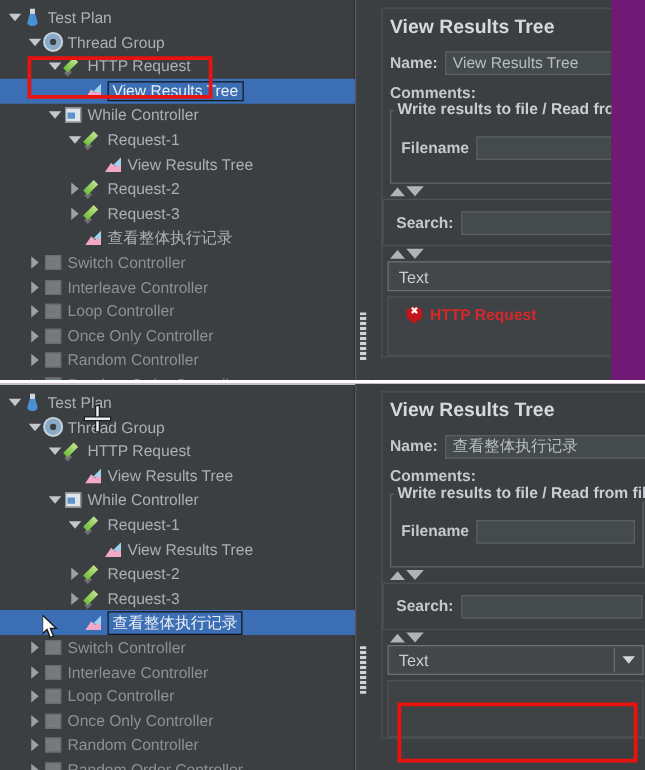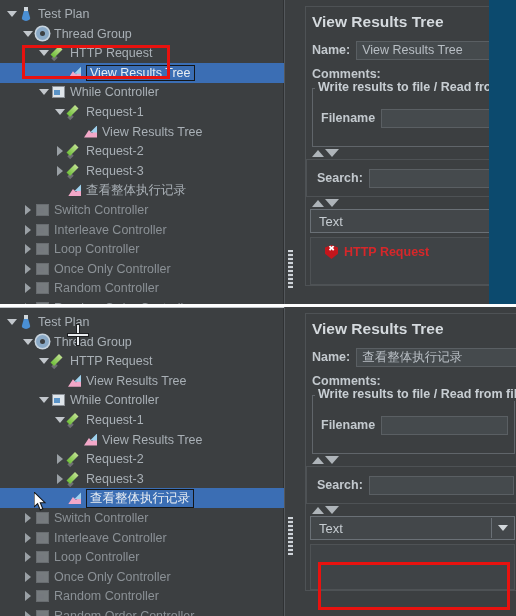--- a/index.html
+++ b/index.html
@@ -1,19 +1,19 @@
 <!DOCTYPE html>
 <html><head>
 <meta charset="utf-8">
 <style>
   html,body{margin:0;padding:0;background:#ffffff;}
   body{width:516px;height:616px;overflow:hidden;
        font-family:"Liberation Sans","DejaVu Sans",sans-serif;}
 
-  .shot{position:absolute;left:0;width:516px;overflow:hidden;background:#0c4a6e;}
+  .shot{position:absolute;left:0;width:516px;overflow:hidden;background:#701a75;}
   #shot-top{top:0;height:304px;}
   #shot-bottom{top:307px;height:309px;}
   .white-gap{position:absolute;left:0;top:304px;width:516px;height:3px;background:#ffffff;}
 
   
   .tree-panel{position:absolute;left:0;top:0;width:284px;height:100%;
               background:#3c3f41;overflow:hidden;}
   .tree-panel.t2{border-top:1px solid #bfc3c7;}
   .tree-right-edge{position:absolute;right:0;top:0;width:1px;height:100%;background:#2f3133;}
 

